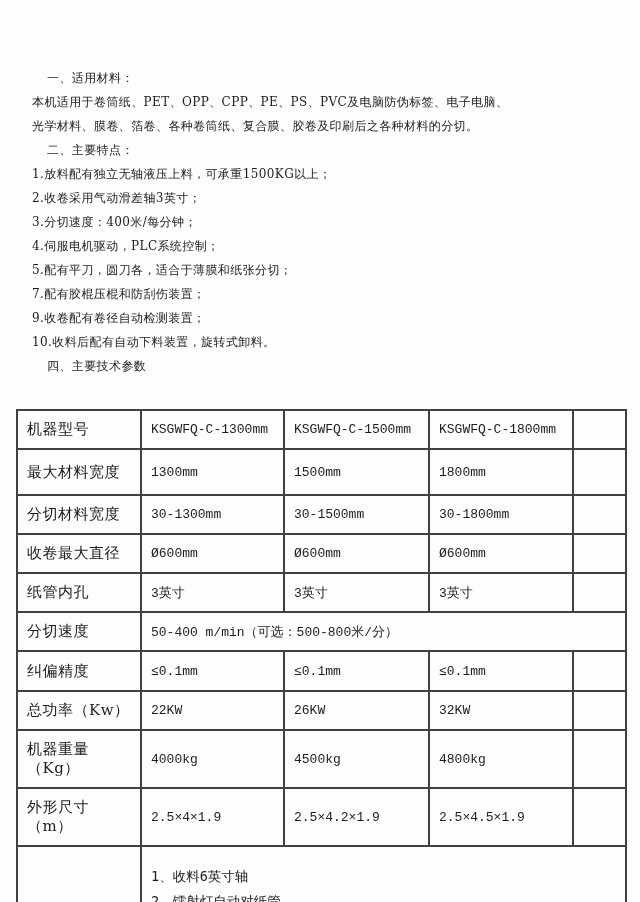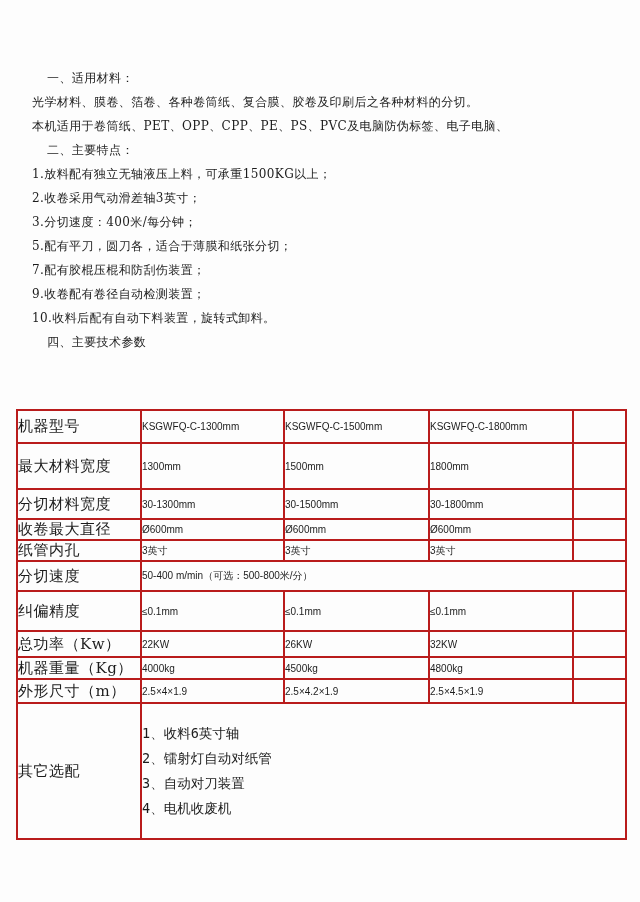--- a/index.html
+++ b/index.html
@@ -30,33 +30,33 @@
   .spec-table-wrap {
     position: absolute;
     left: 16px; top: 409px;
   }
   table.spec {
     border-collapse: collapse;
     table-layout: fixed;
     width: 609px;
   }
   table.spec td {
-    border: 2px solid #b91c1c;
-    padding: 0;
+    border: 2px solid #404040;
+    padding: 9px;
     vertical-align: middle;
     overflow: hidden;
   }
   td.label-cell {
     font-size: 15px;
     padding-left: 11px;
     letter-spacing: 0.5px;
   }
   td.value-cell, td.span-cell {
-    font-family: Liberation Sans, sans-serif;
-    font-size: 10px;
+    font-family: Liberation Mono, monospace;
+    font-size: 13px;
     padding-left: 8px;
   }
   td.empty-cell { }
   td.options-cell {
     vertical-align: top;
     padding: 10px 0 0 8px;
   }
   .option-line {
     height: 25px; line-height: 25px;
     font-family: "DejaVu Sans Mono", "Liberation Mono", monospace;
@@ -64,26 +64,27 @@
     white-space: nowrap;
   }
 </style>
 </head>
 <body>
 
 <div class="page">
 
   <div class="doc-text">
     <div class="doc-line heading">一、适用材料：</div>
+    <div class="doc-line">本机适用于卷筒纸、PET、OPP、CPP、PE、PS、PVC及电脑防伪标签、电子电脑、</div>
     <div class="doc-line">光学材料、膜卷、箔卷、各种卷筒纸、复合膜、胶卷及印刷后之各种材料的分切。</div>
-    <div class="doc-line">本机适用于卷筒纸、PET、OPP、CPP、PE、PS、PVC及电脑防伪标签、电子电脑、</div>
     <div class="doc-line heading">二、主要特点：</div>
     <div class="doc-line">1.放料配有独立无轴液压上料，可承重1500KG以上；</div>
     <div class="doc-line">2.收卷采用气动滑差轴3英寸；</div>
     <div class="doc-line">3.分切速度：400米/每分钟；</div>
+    <div class="doc-line">4.伺服电机驱动，PLC系统控制；</div>
     <div class="doc-line">5.配有平刀，圆刀各，适合于薄膜和纸张分切；</div>
     <div class="doc-line">7.配有胶棍压棍和防刮伤装置；</div>
     <div class="doc-line">9.收卷配有卷径自动检测装置；</div>
     <div class="doc-line">10.收料后配有自动下料装置，旋转式卸料。</div>
     <div class="doc-line heading">四、主要技术参数</div>
   </div>
 
   <div class="spec-table-wrap">
     <table class="spec">
       <colgroup>

